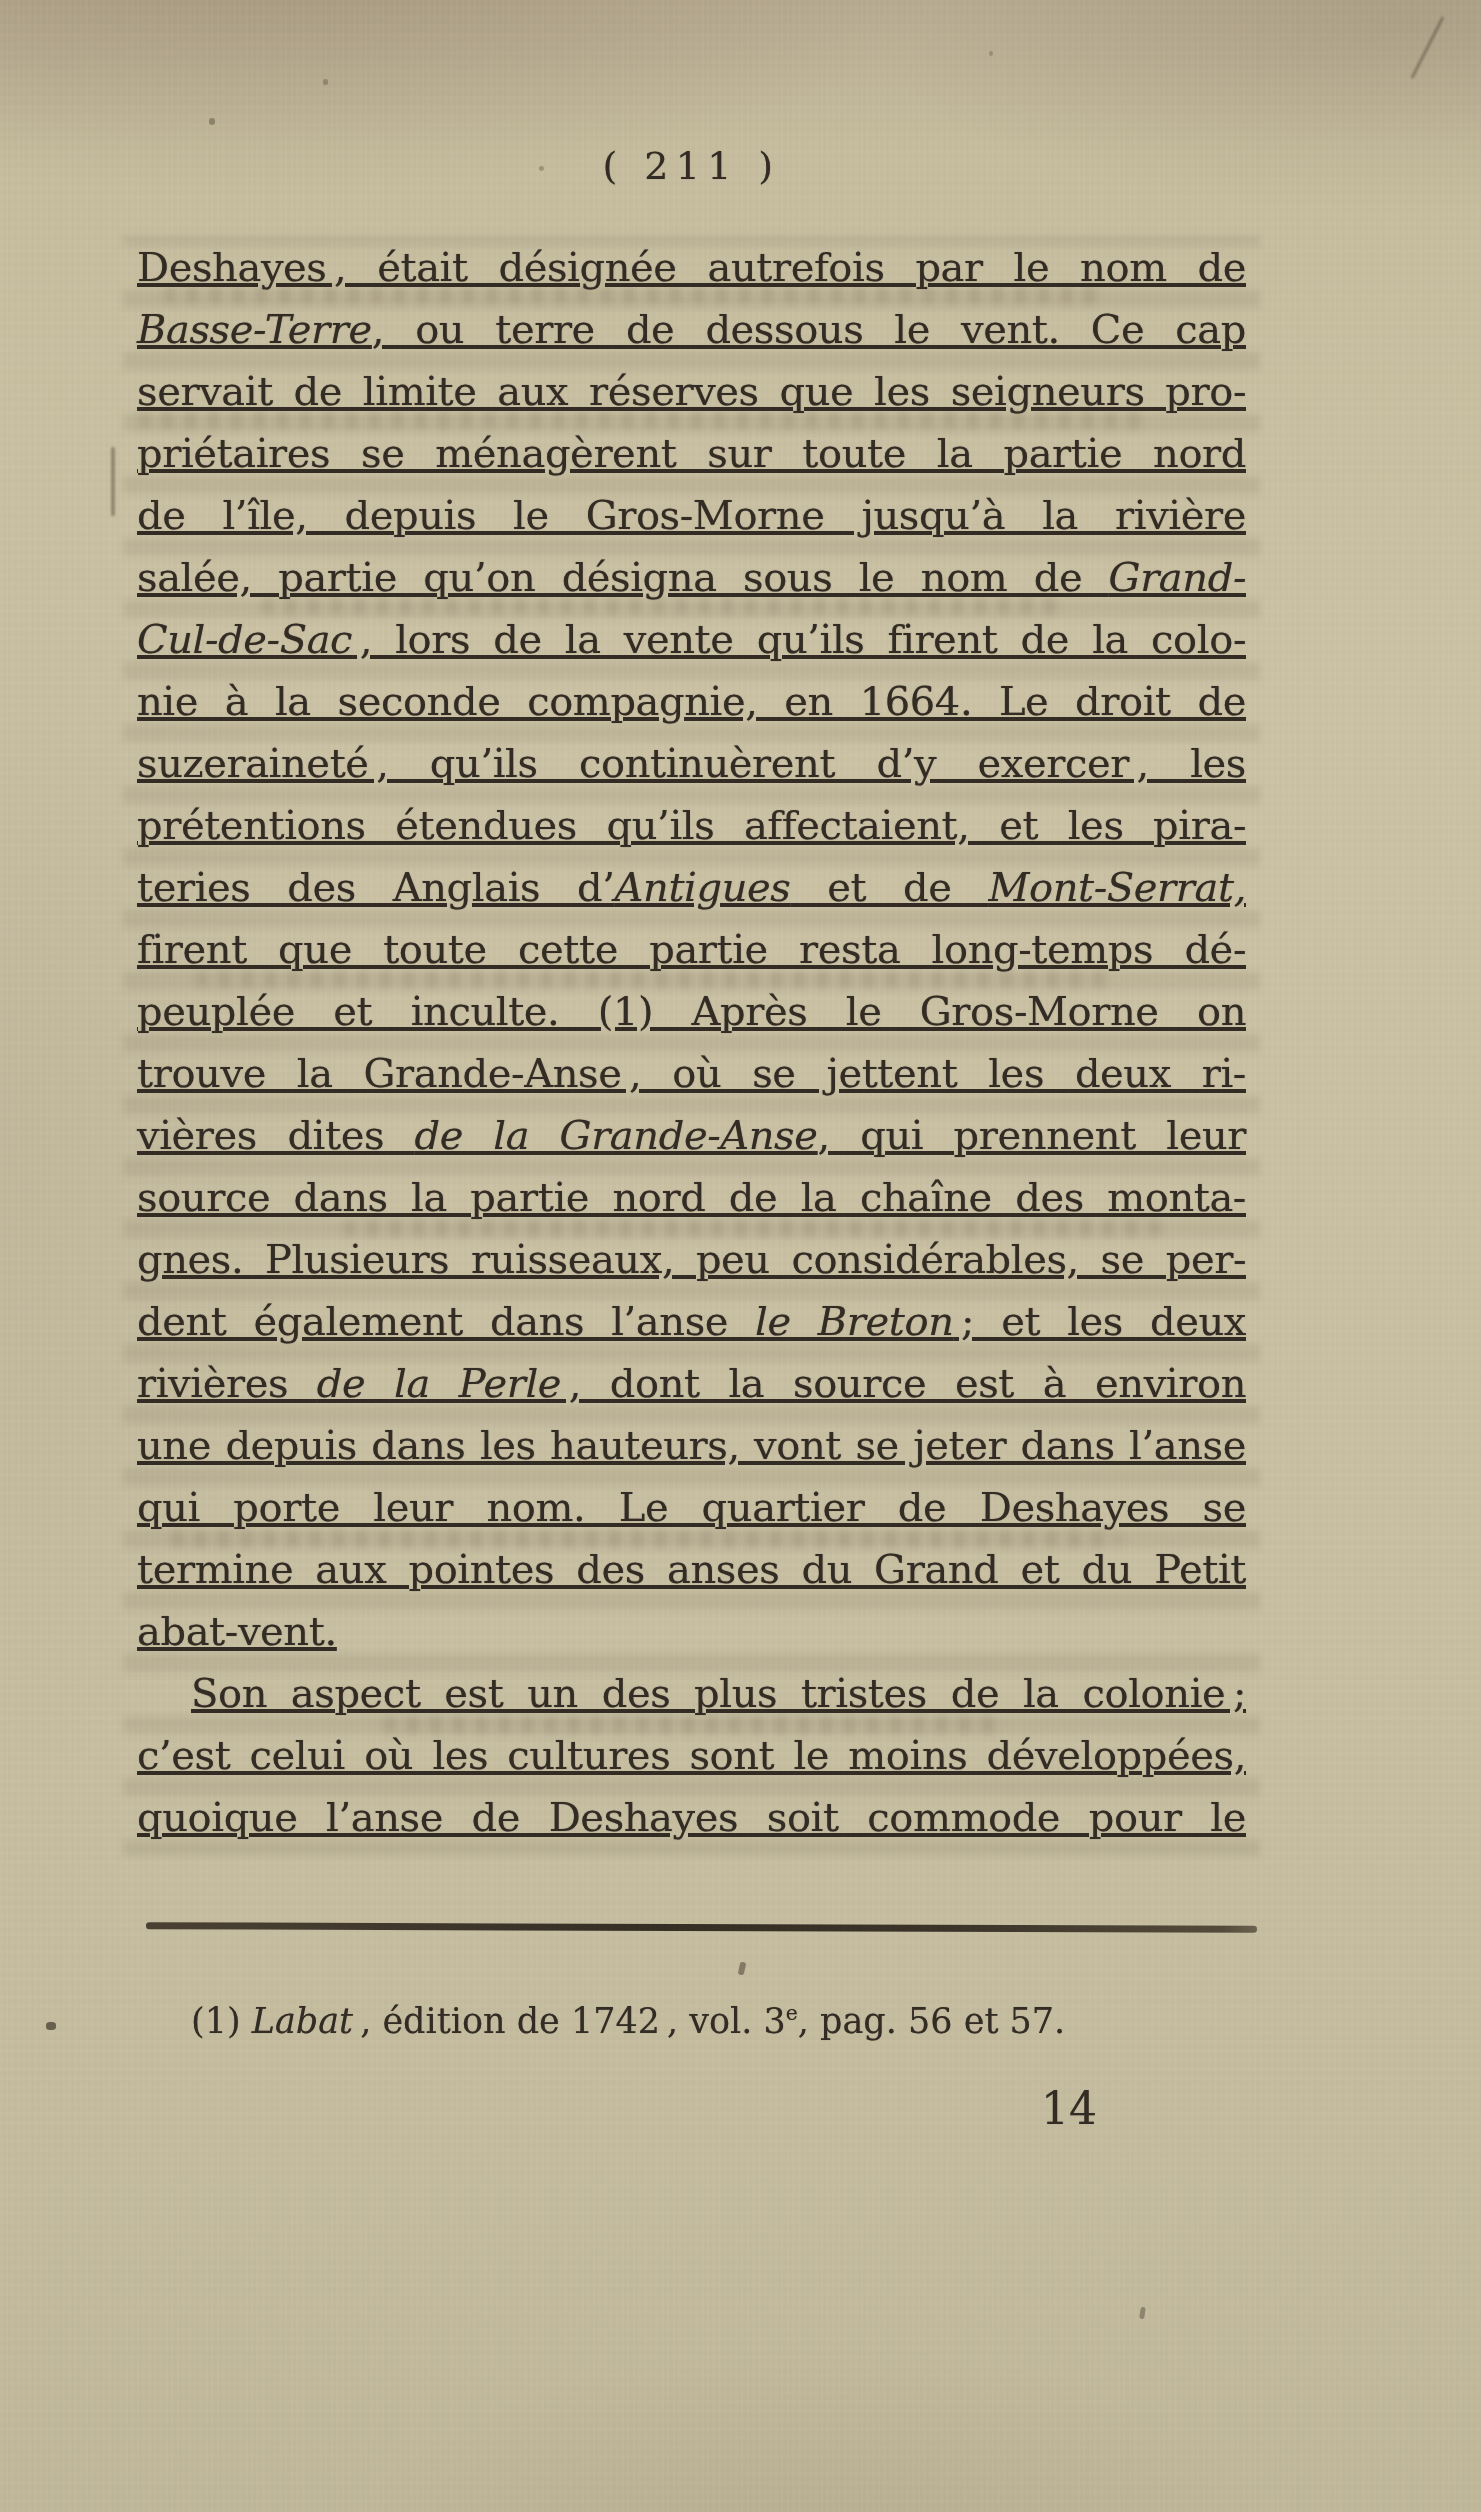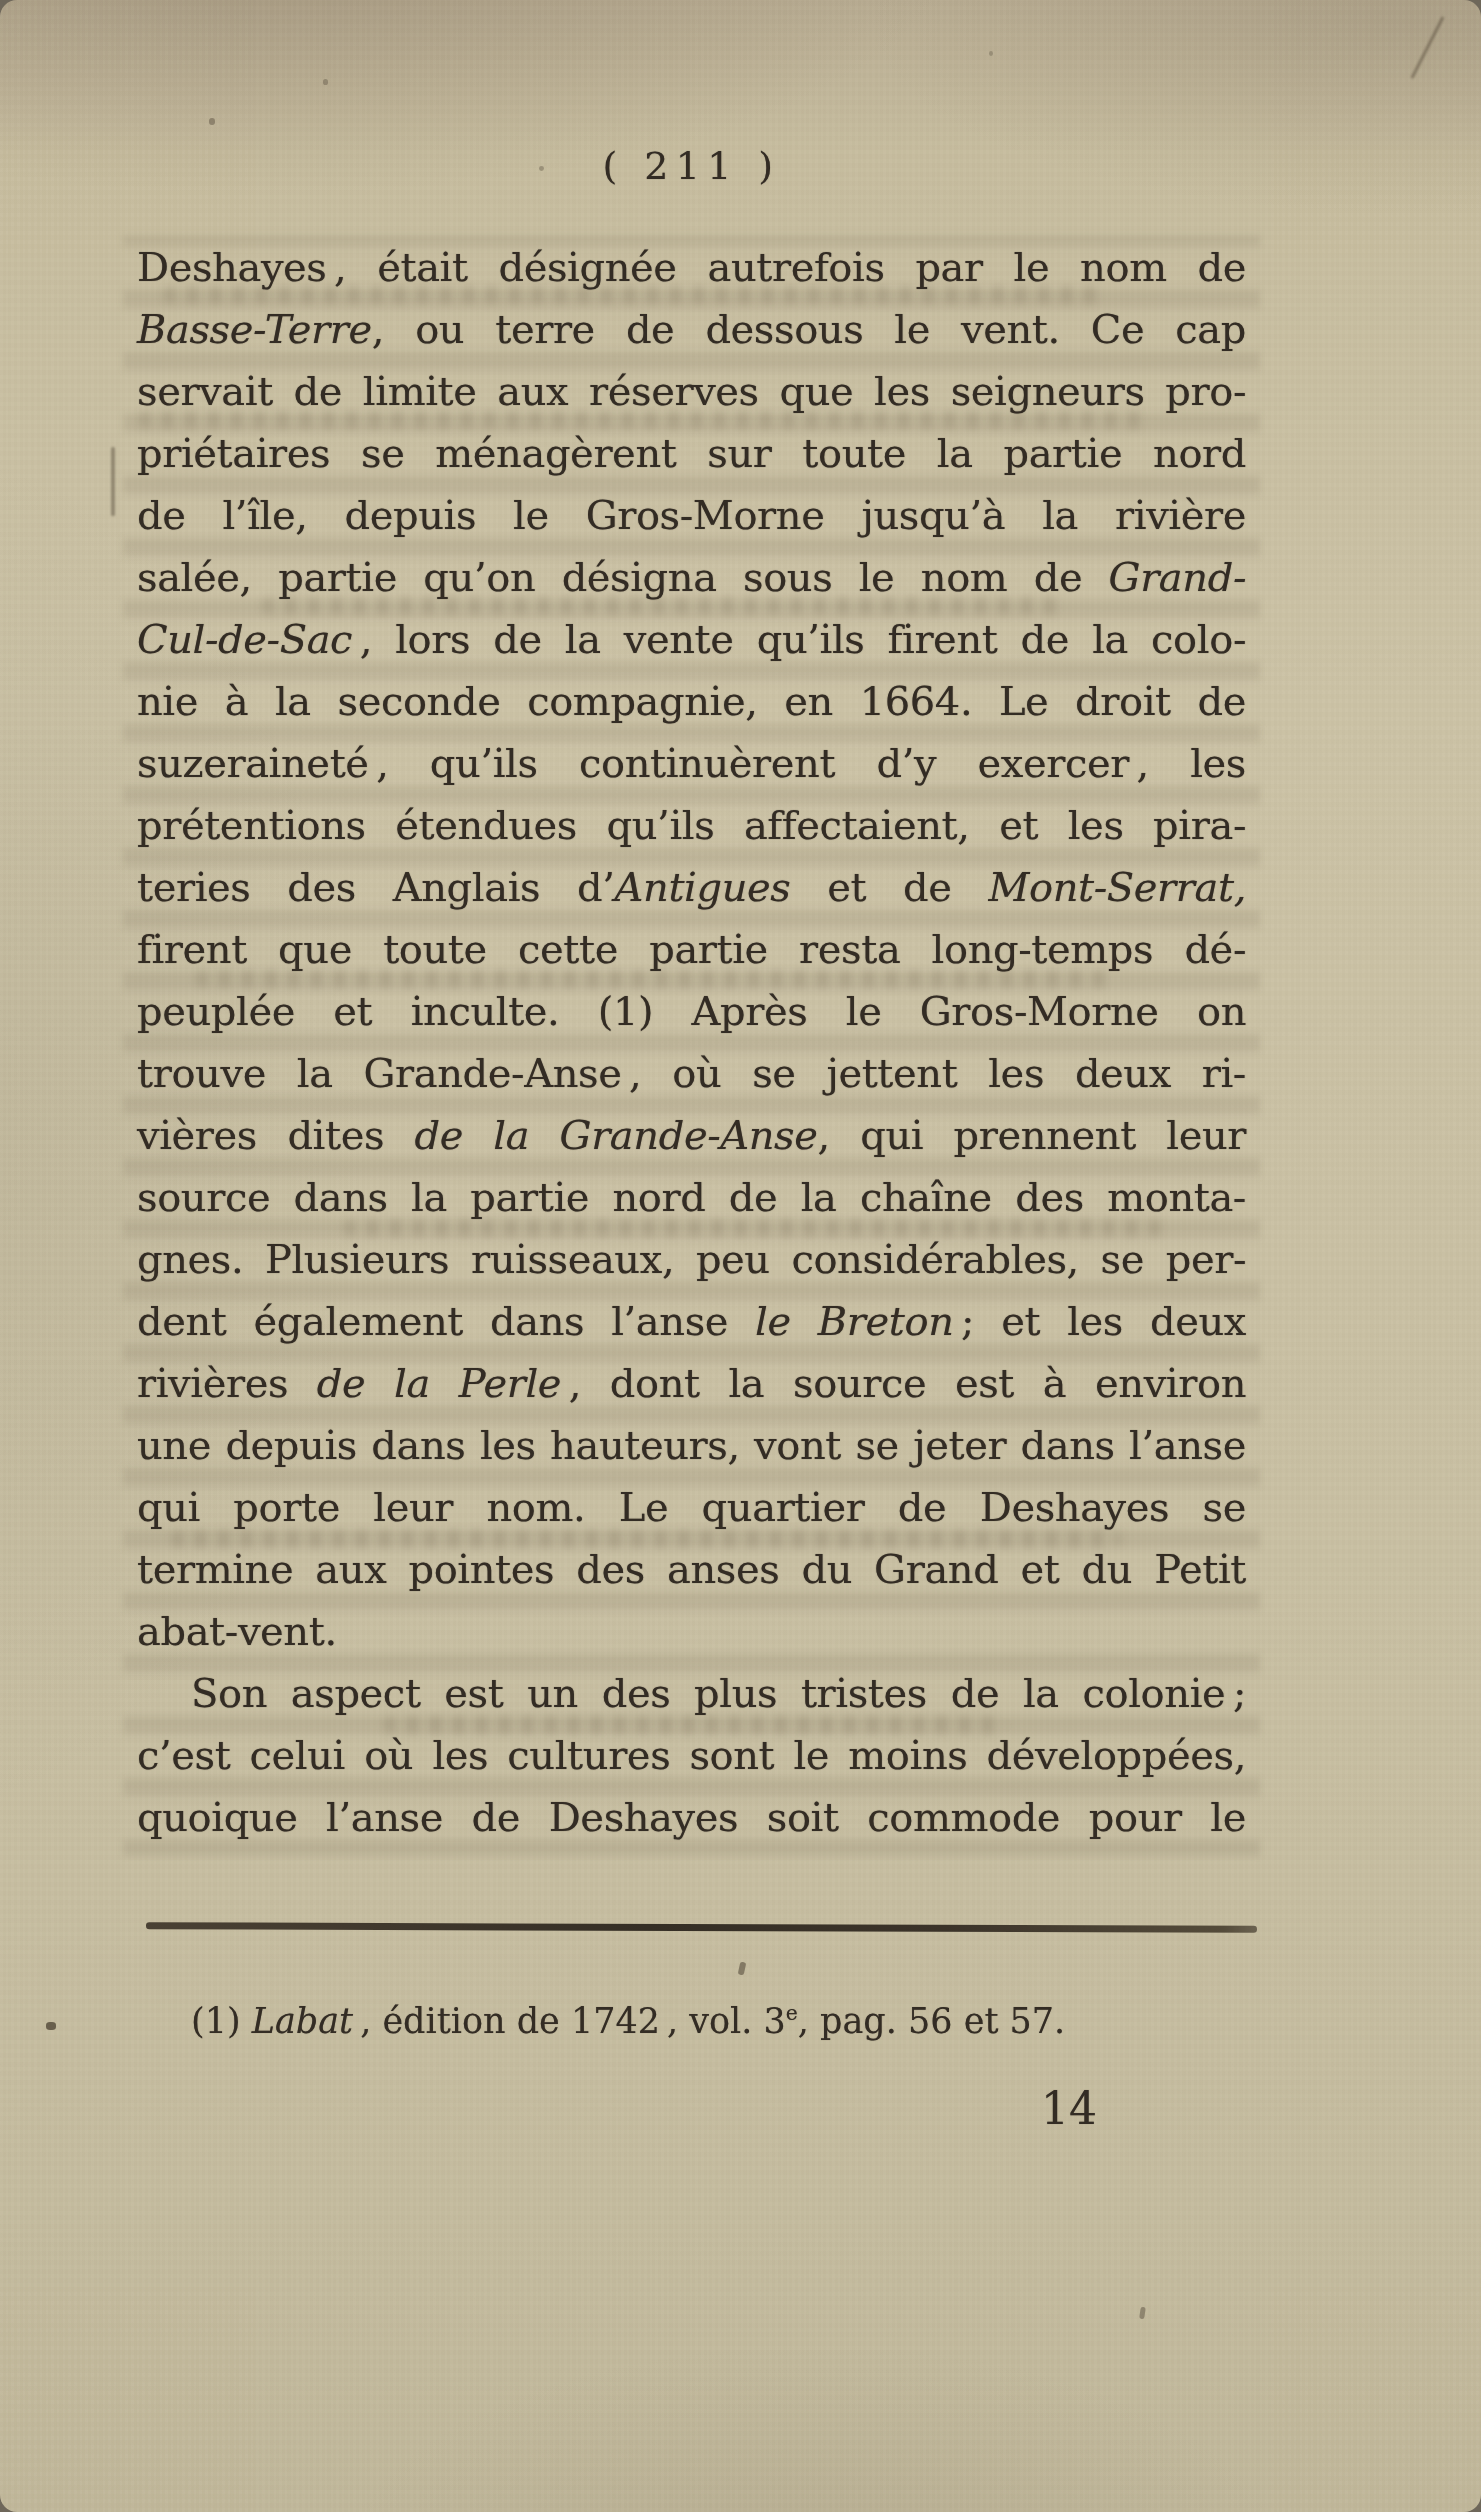--- a/index.html
+++ b/index.html
@@ -6,21 +6,20 @@
   .page{
     position:relative;width:1481px;height:2512px;overflow:hidden;
     font-family:"DejaVu Serif","Liberation Serif",serif;
     color:var(--ink,#332c24);
     background:
       radial-gradient(1145px 409px at 18% -2%, rgba(125,108,88,.30), transparent 60%),
       radial-gradient(982px 344px at 95% 1%, rgba(120,105,85,.20), transparent 55%),
       radial-gradient(736px 1145px at -5% 45%, rgba(120,108,88,.13), transparent 60%),
       radial-gradient(818px 409px at 55% 103%, rgba(125,112,90,.15), transparent 60%),
       linear-gradient(180deg,#b9ad93 0%,#c7bd9f 6%,#ccc3a6 28%,#c9c0a3 62%,#c5bc9f 88%,#c1b89b 100%);
-    border-radius: 17px;
   }
   .grain{
     position:absolute;inset:0;pointer-events:none;opacity:.55;
     background:
       repeating-linear-gradient(90deg, rgba(255,255,255,.025) 0 2.5px, rgba(0,0,0,.018) 2.5px 5.7px),
       repeating-linear-gradient(0deg, rgba(255,255,255,.02) 0 4.1px, rgba(90,80,60,.02) 4.1px 9px);
   }
   .ghost{
     position:absolute;left:123px;top:236px;width:1137px;height:1620px;pointer-events:none;
     background:repeating-linear-gradient(180deg,
@@ -44,21 +43,21 @@
     position:absolute;left:137px;top:144px;width:1109px;text-align:center;
     font-size:38px;letter-spacing:7.4px;
     text-shadow:0 0 1px rgba(51,44,36,.55);
   }
   .body-text{
     position:absolute;left:137px;top:236px;width:1109px;
     font-size:40px;letter-spacing:-0.4px;
     text-shadow:0 0 1.1px rgba(51,44,36,.6);
   }
   .paragraph{margin:0;}
-  .line{height:62px;line-height:62px;text-align:justify;text-align-last:justify;}
+  .line{height:62px;line-height:62px;text-align:justify;text-align-last:justify;text-decoration:underline;}
   .line.last{text-align-last:left;}
   .line.indent{text-indent:54px;}
   .it{font-style:italic;}
   .sup{font-size:58%;vertical-align:super;}
 
   .rule{
     position:absolute;left:146px;top:1924px;width:1111px;height:7.4px;border-radius:3.3px;
     background:linear-gradient(90deg,#4a4134,#352e25 45%,#3b3329 72%,#544b3a 97%,#6b6250);
     transform:rotate(.18deg);
   }

